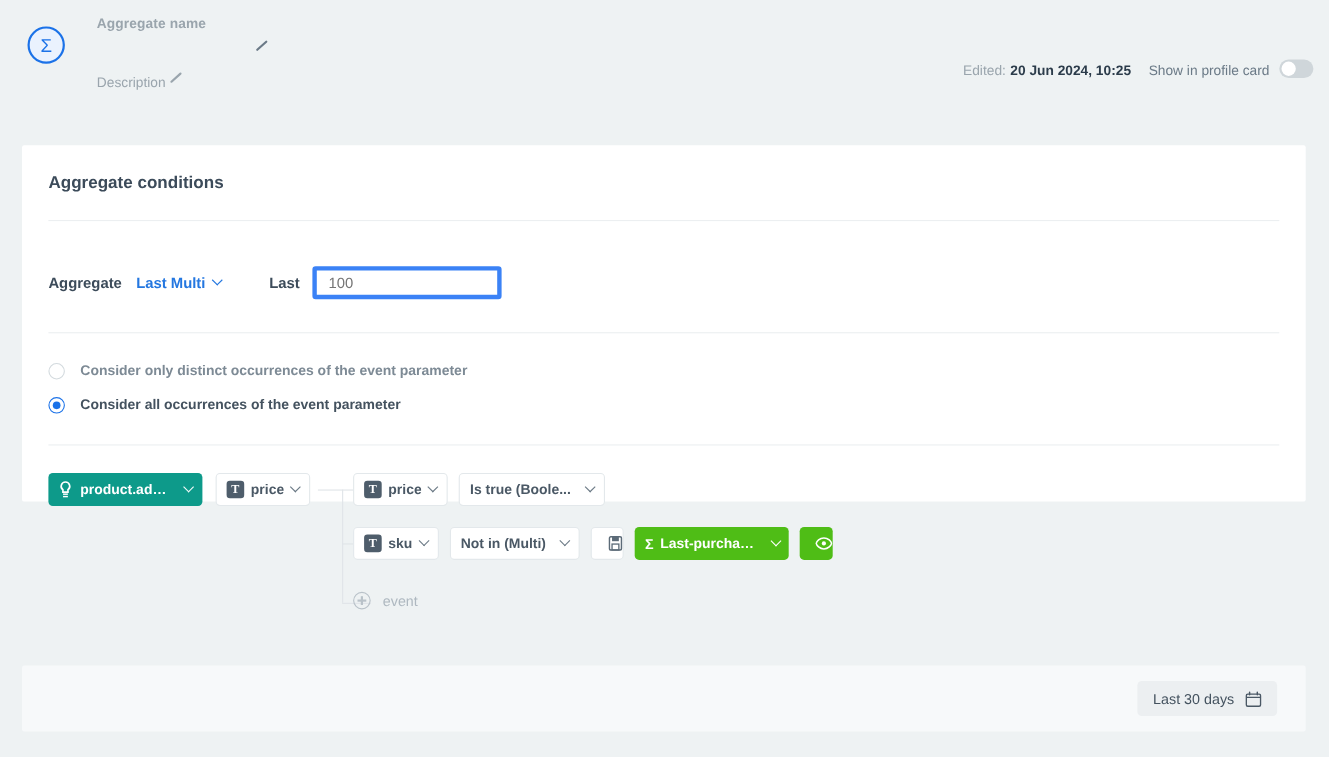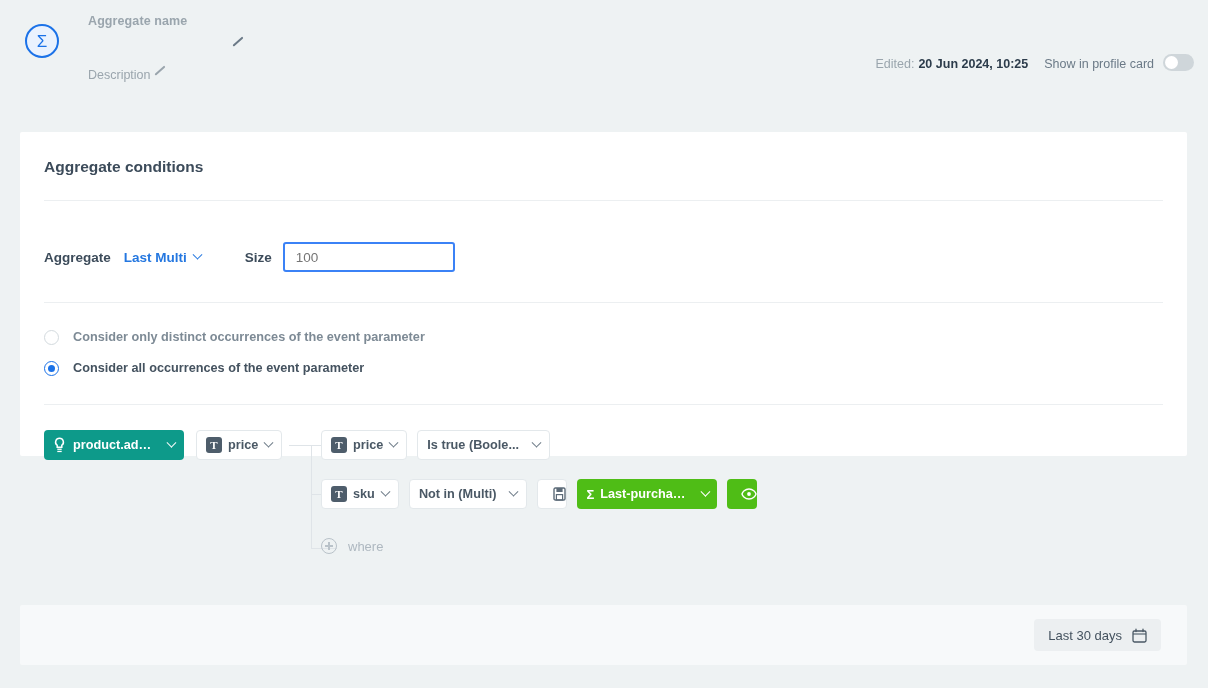--- a/index.html
+++ b/index.html
@@ -81,21 +81,21 @@
     display: flex; align-items: center; cursor: pointer;
   }
   .caret {
     display: inline-block; width: 7px; height: 7px; margin-left: 7px;
     border-right: 1.6px solid currentColor; border-bottom: 1.6px solid currentColor;
     transform: rotate(45deg) translate(-2px,-2px);
   }
   .size-label { margin-left: 44px; font-size: 13.5px; color: #3c4b5a; font-weight: 700; }
   .size-input {
     margin-left: 11px; width: 172px; height: 30px;
-    border: 2px solid #3b82f6; border-radius: 3px; background: #fff;
+    border: 4px solid #3b82f6; border-radius: 3px; background: #fff;
     font-family: "Liberation Sans", sans-serif; font-size: 13.5px; color: #3b82f6;
     padding: 0 11px; outline: none;
   }
 
   .radio-group { position: absolute; left: 24px; top: 192px; }
   .radio-row { display: flex; align-items: center; height: 26px; cursor: pointer; }
   .radio-row + .radio-row { margin-top: 5px; }
   .radio {
     width: 15px; height: 15px; border-radius: 50%;
     border: 1.5px solid #d3dade; background: #fff; flex: none;
@@ -221,21 +221,21 @@
     <div class="divider d1"></div>
     <div class="divider d2"></div>
     <div class="divider d3"></div>
 
     <div class="agg-row">
       <span class="agg-label">Aggregate</span>
       <span class="agg-select">
         <span>Last Multi</span>
         <i class="caret"></i>
       </span>
-      <span class="size-label">Size</span>
+      <span class="size-label">Last</span>
       <input class="size-input" type="text" placeholder="100" style="">
     </div>
 
     <div class="radio-group">
       <div class="radio-row off">
         <span class="radio"></span>
         <span class="radio-text">Consider only distinct occurrences of the event parameter</span>
       </div>
       <div class="radio-row">
         <span class="radio on"></span>
@@ -309,21 +309,21 @@
           <span class="icon-btn icon-btn-green">
             <svg width="16" height="12" viewBox="0 0 16 12">
               <path d="M8 1C4 1 1.4 4.2 1 6c.4 1.8 3 5 7 5s6.6-3.2 7-5c-.4-1.8-3-5-7-5z" fill="none" stroke="#ffffff" stroke-width="1.4"></path>
               <circle cx="8" cy="6" r="1.9" fill="#ffffff"></circle>
             </svg>
           </span>
         </div>
 
         <div class="where-row">
           <span class="plus-circle"></span>
-          <span class="where-text">where</span>
+          <span class="where-text">event</span>
         </div>
 
       </div>
     </div>
   </div>
 
   <div class="footer">
     <div class="date-btn">
       <span>Last 30 days</span>
       <svg class="cal-icon" width="15" height="15" viewBox="0 0 15 15">

